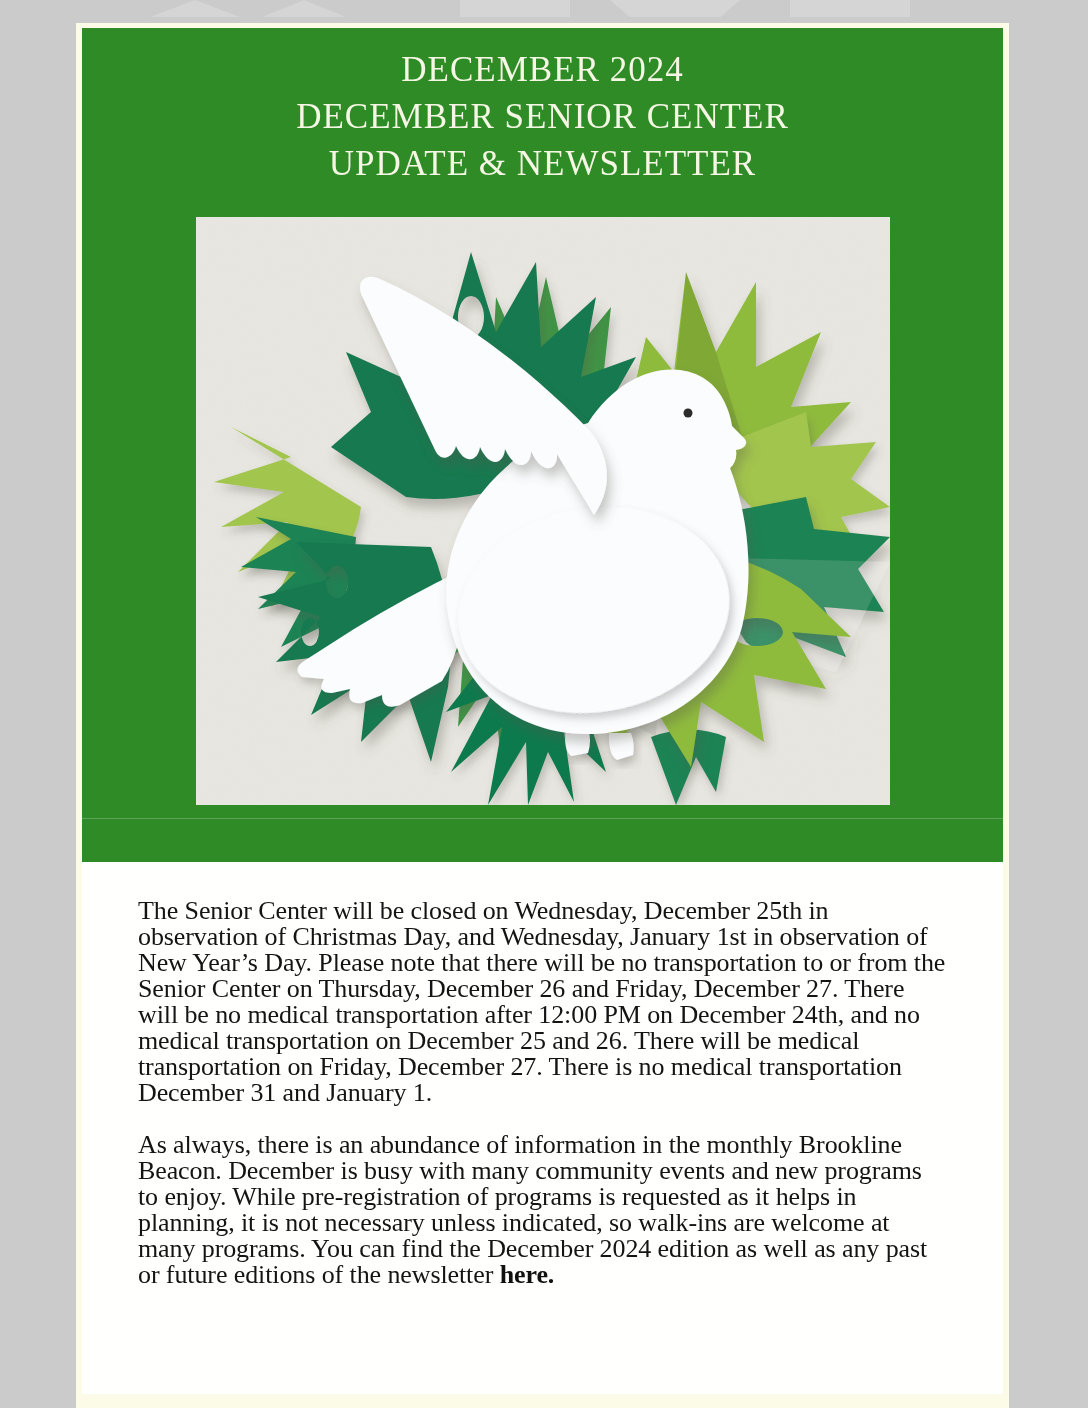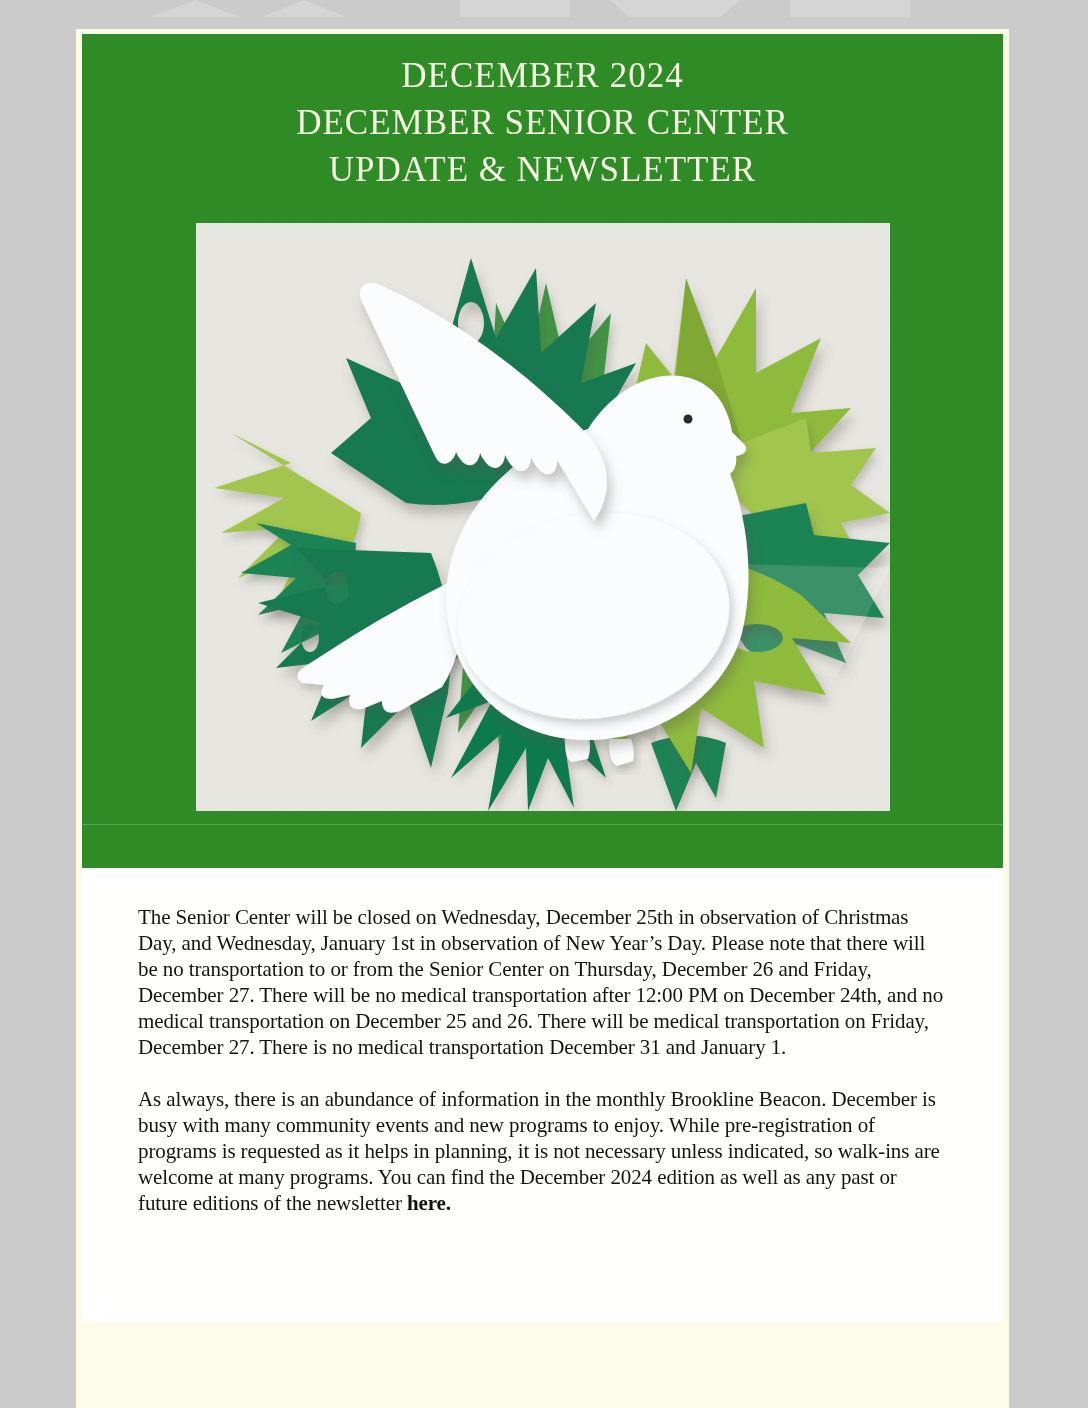--- a/index.html
+++ b/index.html
@@ -10,21 +10,21 @@
     position:relative;
   }
   
   .wm{position:absolute;top:0;height:17px;background:#d8d8d8;opacity:.75;}
   .wm1{left:150px;width:90px;clip-path:polygon(0 100%,50% 0,100% 100%);}
   .wm2{left:250px;width:120px;clip-path:polygon(10% 100%,45% 0,80% 100%);}
   .wm3{left:460px;width:110px;}
   .wm4{left:610px;width:130px;clip-path:polygon(0 0,100% 0,85% 100%,15% 100%);}
   .wm5{left:790px;width:120px;}
 
-  .page{position:relative;width:1088px;height:1196px;padding-top:29px;box-sizing:border-box;}
+  .page{position:relative;width:1088px;height:1196px;padding-top:23px;box-sizing:border-box;}
   .column{
     width:933px;margin-left:76px;box-sizing:border-box;
     background:#fcfbe7;
     padding:5px 6px 0 6px;
     min-height:1391px;
   }
   .green-header{
     background:#2e8b26;
     padding-top:18px;
     text-align:center;
@@ -52,21 +52,21 @@
   h1.welcome{
     margin:0 0 24px 0;
     font-size:34px;
     line-height:40px;
     color:#8c8b3e;
     font-weight:700;
     letter-spacing:.2px;
   }
   .body-white p{
     margin:0 0 26px 0;
-    font-size:21px;
+    font-size:26px;
     line-height:26px;
     color:#141414;
     letter-spacing:-0.1px;
   }
   .here-link{font-weight:700;color:#111;cursor:pointer;margin-top:27px;}
 </style>
 </head>
 <body>
 
 <div class="page">

